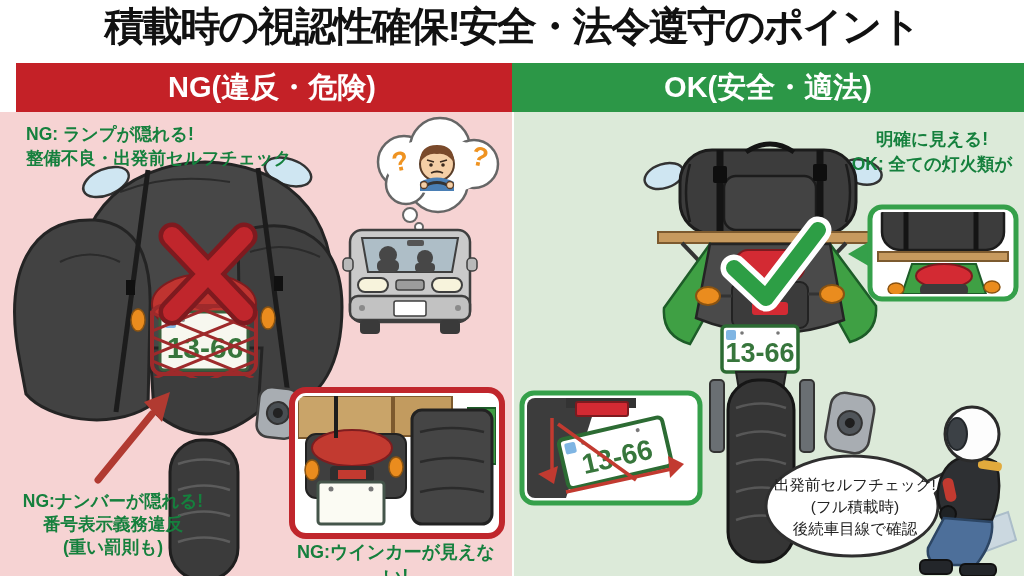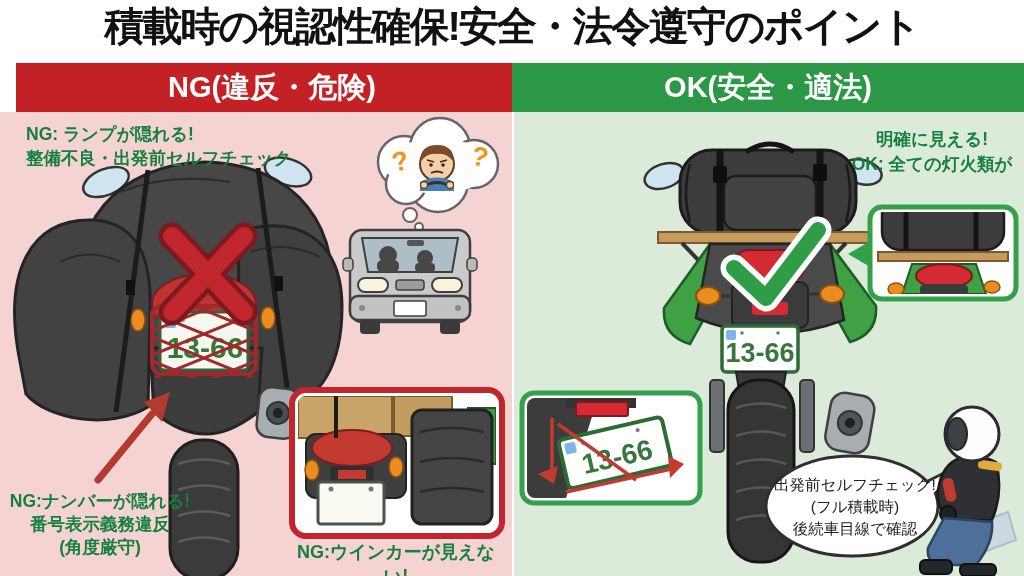--- a/index.html
+++ b/index.html
@@ -13,21 +13,21 @@
   .hdr span{color:#fff;font-size:29px;font-weight:800;letter-spacing:0px;}
   .hdr-ng{left:16px;background:#c42127;text-align:right;}
   .hdr-ok{left:512px;background:#2c9747;}
   .panel{position:absolute;top:112px;width:512px;height:464px;}
   .panel-ng{left:0;background:#f6d3d3;}
   .panel-ok{left:512px;background:#dcead9;border-left:2px solid #fff;}
   .panel svg{position:absolute;left:0;top:0;}
   .note{position:absolute;font-weight:700;color:#15803d;line-height:24px;font-size:17.5px;white-space:nowrap;}
   .ctr{text-align:center;white-space:normal;}
   .lamp-note{left:26px;top:10px;}
-  .plate-note{left:5px;top:378px;width:190px;line-height:23px;}
+  .plate-note{left:18px;top:378px;width:190px;line-height:23px;}
   .inset-caption-ng{left:288px;top:428px;width:216px;font-size:18px;}
   .lights-note{left:330px;top:15px;width:176px;line-height:25px;}
   .tip-note{left:330px;top:187px;width:180px;line-height:24px;}
   .angle-note{left:8px;top:392px;width:180px;line-height:23px;}
   .bubble-note{left:260px;top:362px;width:162px;font-size:15.5px;line-height:22px;font-weight:400;color:#222;}
 </style>
 </head>
 <body>
 
 <div class="stage">
@@ -180,21 +180,21 @@
       </g>
     </svg>
 
     <div class="note lamp-note">
       <div>NG: ランプが隠れる!</div>
       <div>整備不良・出発前セルフチェック</div>
     </div>
     <div class="note plate-note ctr">
       <div>NG:ナンバーが隠れる!</div>
       <div>番号表示義務違反</div>
-      <div>(角度厳守)</div>
+      <div>(重い罰則も)</div>
     </div>
     <div class="note inset-caption-ng ctr">NG:ウインカーが見えない!</div>
   </div>
 
   <div class="panel panel-ok">
     <svg width="512" height="464" viewBox="0 0 512 464">
       <defs>
         <clipPath id="okInsetClip">
             <rect x="361" y="100" width="136" height="82" rx="8"></rect>
           </clipPath>

